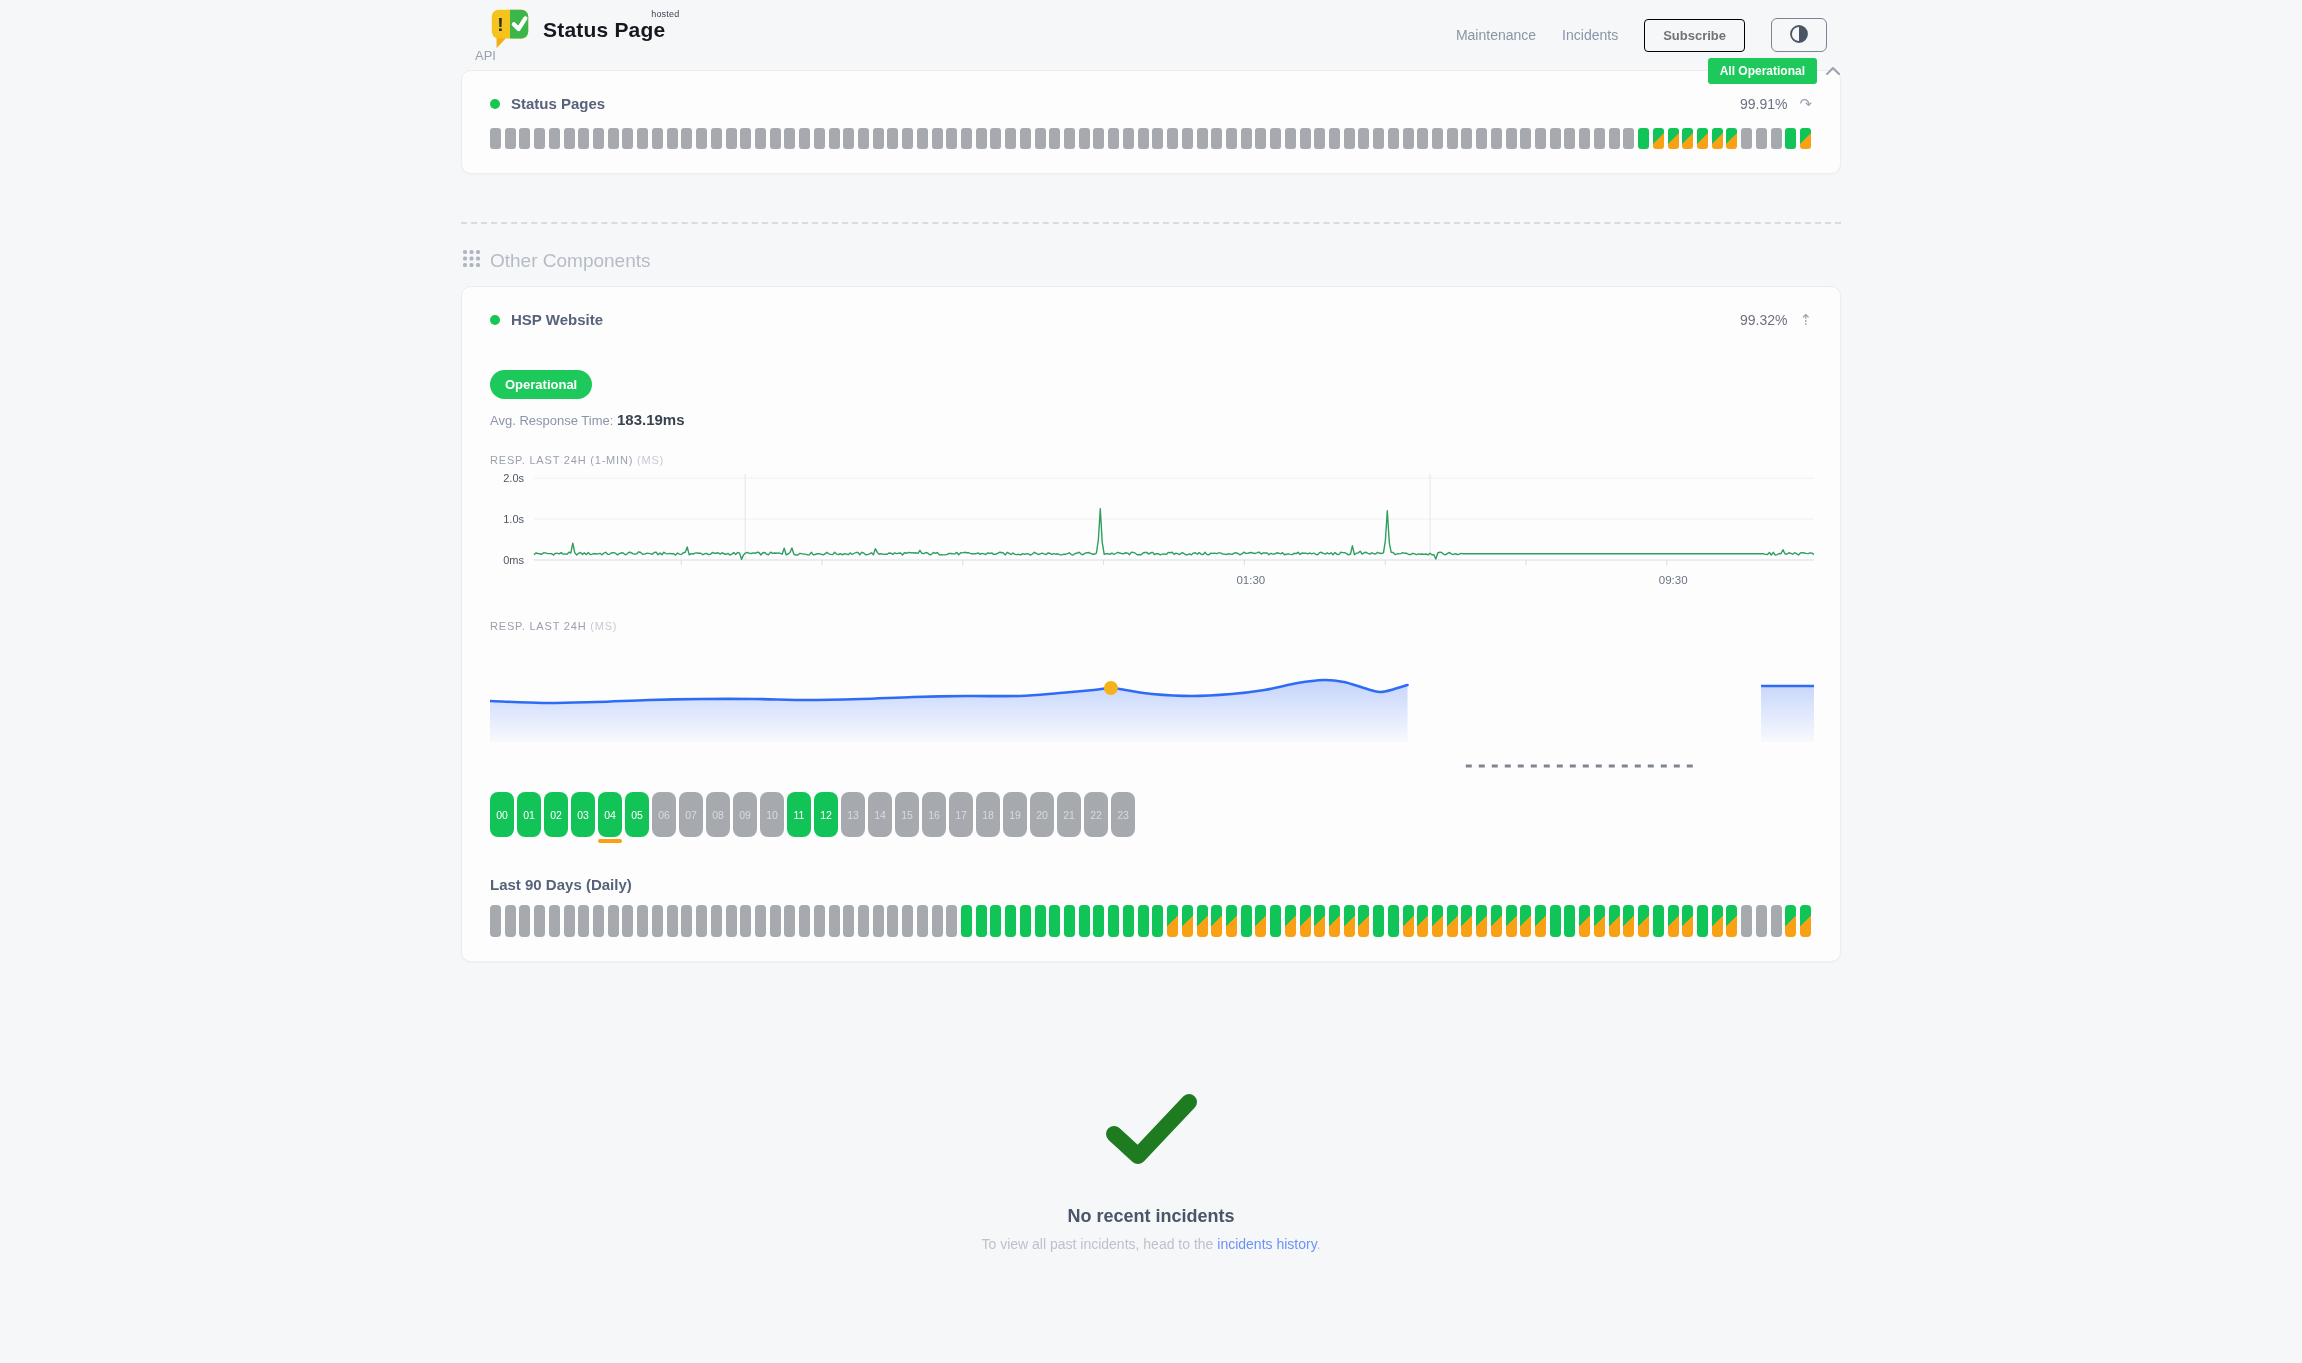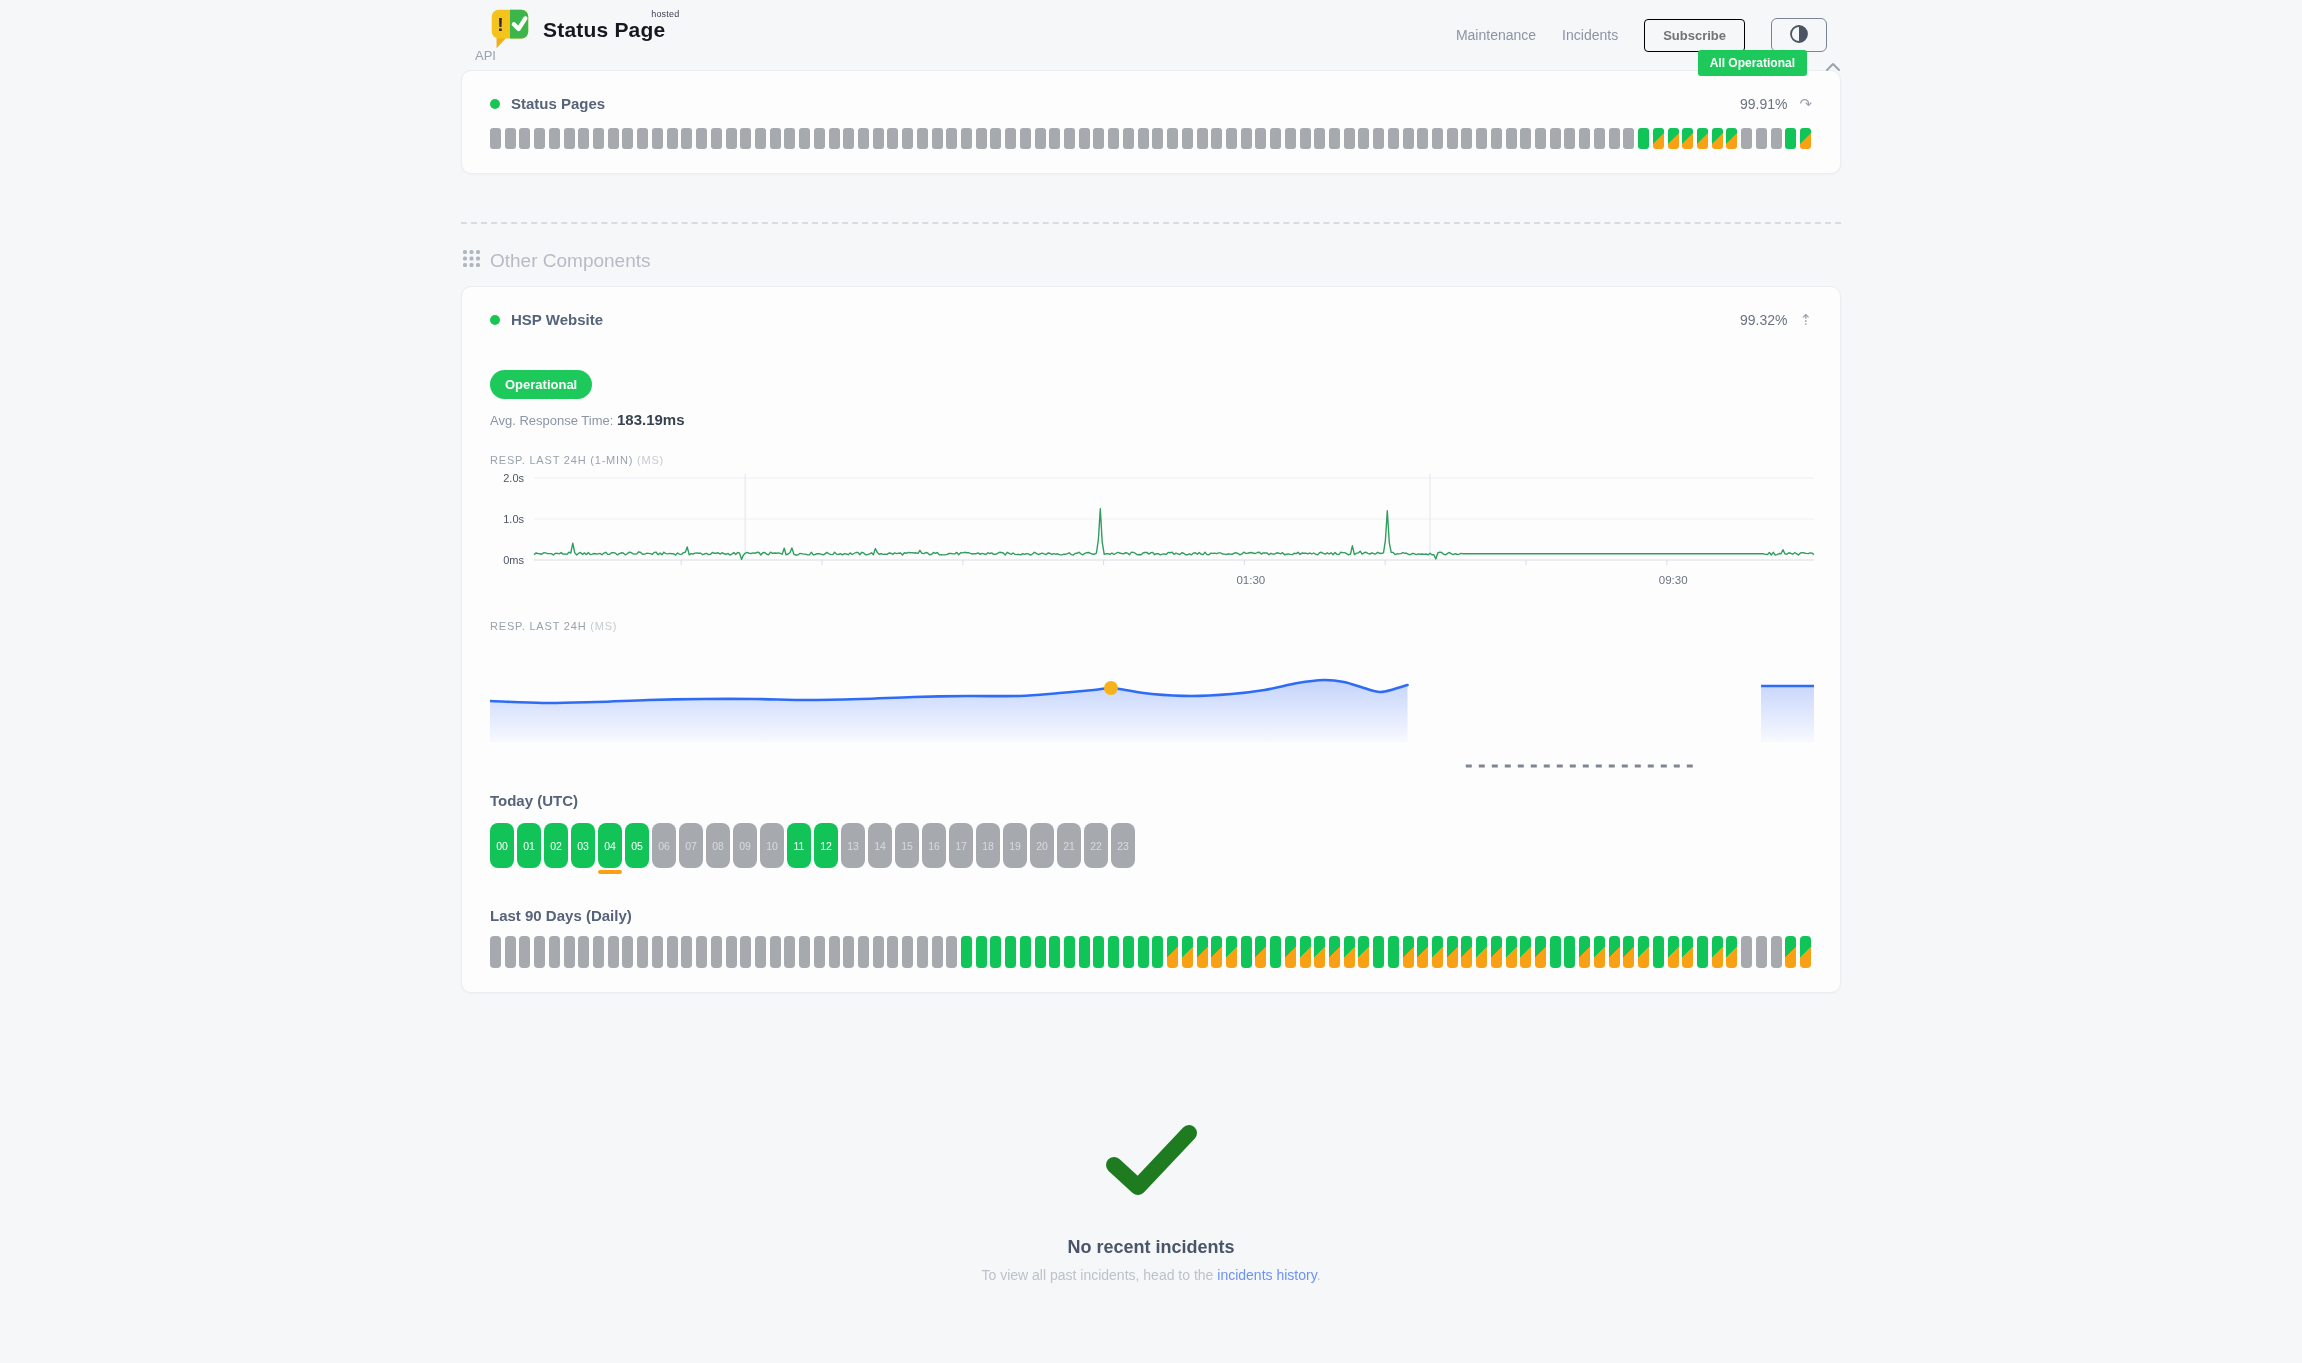--- a/index.html
+++ b/index.html
@@ -11,21 +11,21 @@
   .header { position:relative; height:70px; }
   .brand { position:absolute; left:26px; top:6px; display:flex; align-items:center; gap:10px; }
   .brand-text { position:relative; font-size:21px; font-weight:700; color:#15181e; letter-spacing:.2px; }
   .brand-sup { position:absolute; top:-9px; right:-14px; font-size:9px; font-weight:400; color:#3c4352; }
   .nav { position:absolute; right:14px; top:18px; display:flex; align-items:center; gap:26px; }
   .nav a { font-size:14px; color:#8b95a5; text-decoration:none; cursor:pointer; }
   .btn-subscribe { font-size:13px; color:#737373; border:1px solid #000000; border-radius:4px;
                    padding:8px 18px; background:transparent; cursor:pointer;font-weight:bold; }
   .btn-theme { width:56px; height:34px; border:1px solid #7b8494; border-radius:6px; background:transparent;
                display:flex; align-items:center; justify-content:center; cursor:pointer; }
-  .status-badge-row { position:absolute; right:0; top:50px; display:flex; align-items:flex-end; gap:18px; }
+  .status-badge-row { position:absolute; right:0; top:58px; display:flex; align-items:center; gap:8px; }
   .badge-operational { background:#1ec95b; color:#fff; font-size:12px; font-weight:700;
                        padding:6px 12px; border-radius:3px; }
 
   
   .api-label { position:absolute; left:14px; top:48px; font-size:13px; color:#9aa3b0; }
   .card { background:#fdfdfe; border:1px solid #ebedf0; border-radius:10px; padding:24px 28px;
           box-shadow:0 1px 2px rgba(20,30,60,.03); }
   .card-row { display:flex; align-items:center; justify-content:space-between; }
   .comp-name { display:flex; align-items:center; gap:11px; font-size:15px; font-weight:600; color:#56637a; }
   .dot { width:10px; height:10px; border-radius:50%; background:#17c653; }
@@ -299,21 +299,20 @@
       </linearGradient>
         </defs>
         <path d="M 0 63 C 8.8 63.3, 35.3 64.8, 53.0 65.0 C 70.6 65.2, 88.3 64.5, 105.9 64.0 C 123.6 63.5, 141.2 62.5, 158.9 62.0 C 176.5 61.5, 194.2 61.2, 211.8 61.0 C 229.5 60.8, 247.1 60.8, 264.8 61.0 C 282.5 61.2, 300.1 62.0, 317.8 62.0 C 335.4 62.0, 353.1 61.5, 370.7 61.0 C 388.4 60.5, 406.0 59.5, 423.7 59.0 C 441.3 58.5, 459.0 58.2, 476.6 58.0 C 494.3 57.8, 514.2 58.5, 529.6 58.0 C 545.0 57.5, 557.0 56.0, 569.3 55.0 C 581.7 54.0, 595.1 52.8, 603.7 52.0 C 612.4 51.2, 615.7 50.0, 621.0 50.0 C 626.3 50.0, 628.7 51.0, 635.5 52.0 C 642.4 53.0, 651.0 55.0, 662.0 56.0 C 673.0 57.0, 688.5 58.0, 701.7 58.0 C 715.0 58.0, 729.3 57.0, 741.4 56.0 C 753.6 55.0, 763.5 53.8, 774.5 52.0 C 785.6 50.2, 797.7 46.7, 807.6 45.0 C 817.6 43.3, 826.4 42.2, 834.1 42.0 C 841.8 41.8, 847.4 42.7, 854.0 44.0 C 860.6 45.3, 867.9 48.3, 873.8 50.0 C 879.8 51.7, 884.7 53.8, 889.7 54.0 C 894.8 54.2, 899.7 52.2, 904.3 51.0 C 908.9 49.8, 915.3 47.7, 917.5 47.0 L 917.5319999999999 104 L 0 104 Z" fill="url(#bluefade)"></path>
         <path d="M 0 63 C 8.8 63.3, 35.3 64.8, 53.0 65.0 C 70.6 65.2, 88.3 64.5, 105.9 64.0 C 123.6 63.5, 141.2 62.5, 158.9 62.0 C 176.5 61.5, 194.2 61.2, 211.8 61.0 C 229.5 60.8, 247.1 60.8, 264.8 61.0 C 282.5 61.2, 300.1 62.0, 317.8 62.0 C 335.4 62.0, 353.1 61.5, 370.7 61.0 C 388.4 60.5, 406.0 59.5, 423.7 59.0 C 441.3 58.5, 459.0 58.2, 476.6 58.0 C 494.3 57.8, 514.2 58.5, 529.6 58.0 C 545.0 57.5, 557.0 56.0, 569.3 55.0 C 581.7 54.0, 595.1 52.8, 603.7 52.0 C 612.4 51.2, 615.7 50.0, 621.0 50.0 C 626.3 50.0, 628.7 51.0, 635.5 52.0 C 642.4 53.0, 651.0 55.0, 662.0 56.0 C 673.0 57.0, 688.5 58.0, 701.7 58.0 C 715.0 58.0, 729.3 57.0, 741.4 56.0 C 753.6 55.0, 763.5 53.8, 774.5 52.0 C 785.6 50.2, 797.7 46.7, 807.6 45.0 C 817.6 43.3, 826.4 42.2, 834.1 42.0 C 841.8 41.8, 847.4 42.7, 854.0 44.0 C 860.6 45.3, 867.9 48.3, 873.8 50.0 C 879.8 51.7, 884.7 53.8, 889.7 54.0 C 894.8 54.2, 899.7 52.2, 904.3 51.0 C 908.9 49.8, 915.3 47.7, 917.5 47.0" fill="none" stroke="#2e6cf6" stroke-width="2.6" stroke-linecap="round"></path>
         <circle cx="620.956" cy="50" r="7" fill="#f6b21b"></circle>
         <line x1="975.788" y1="128" x2="1207.488" y2="128" stroke="#80868f" stroke-width="3" stroke-dasharray="6 7"></line>
         <path d="M 1271.04 48 L 1324 48 L 1324 104 L 1271.04 104 Z" fill="url(#bluefade)"></path>
         <line x1="1271.04" y1="48" x2="1324" y2="48" stroke="#2e6cf6" stroke-width="2.6"></line>
       </svg>
 
-    <div class="sub-head">Today (UTC)</div>
     <div class="hours" id="hours-row">
         <div class="hour hour-u">
           <span>00</span>
         </div>
         <div class="hour hour-u">
           <span>01</span>
         </div>
         <div class="hour hour-u">
           <span>02</span>
         </div>

